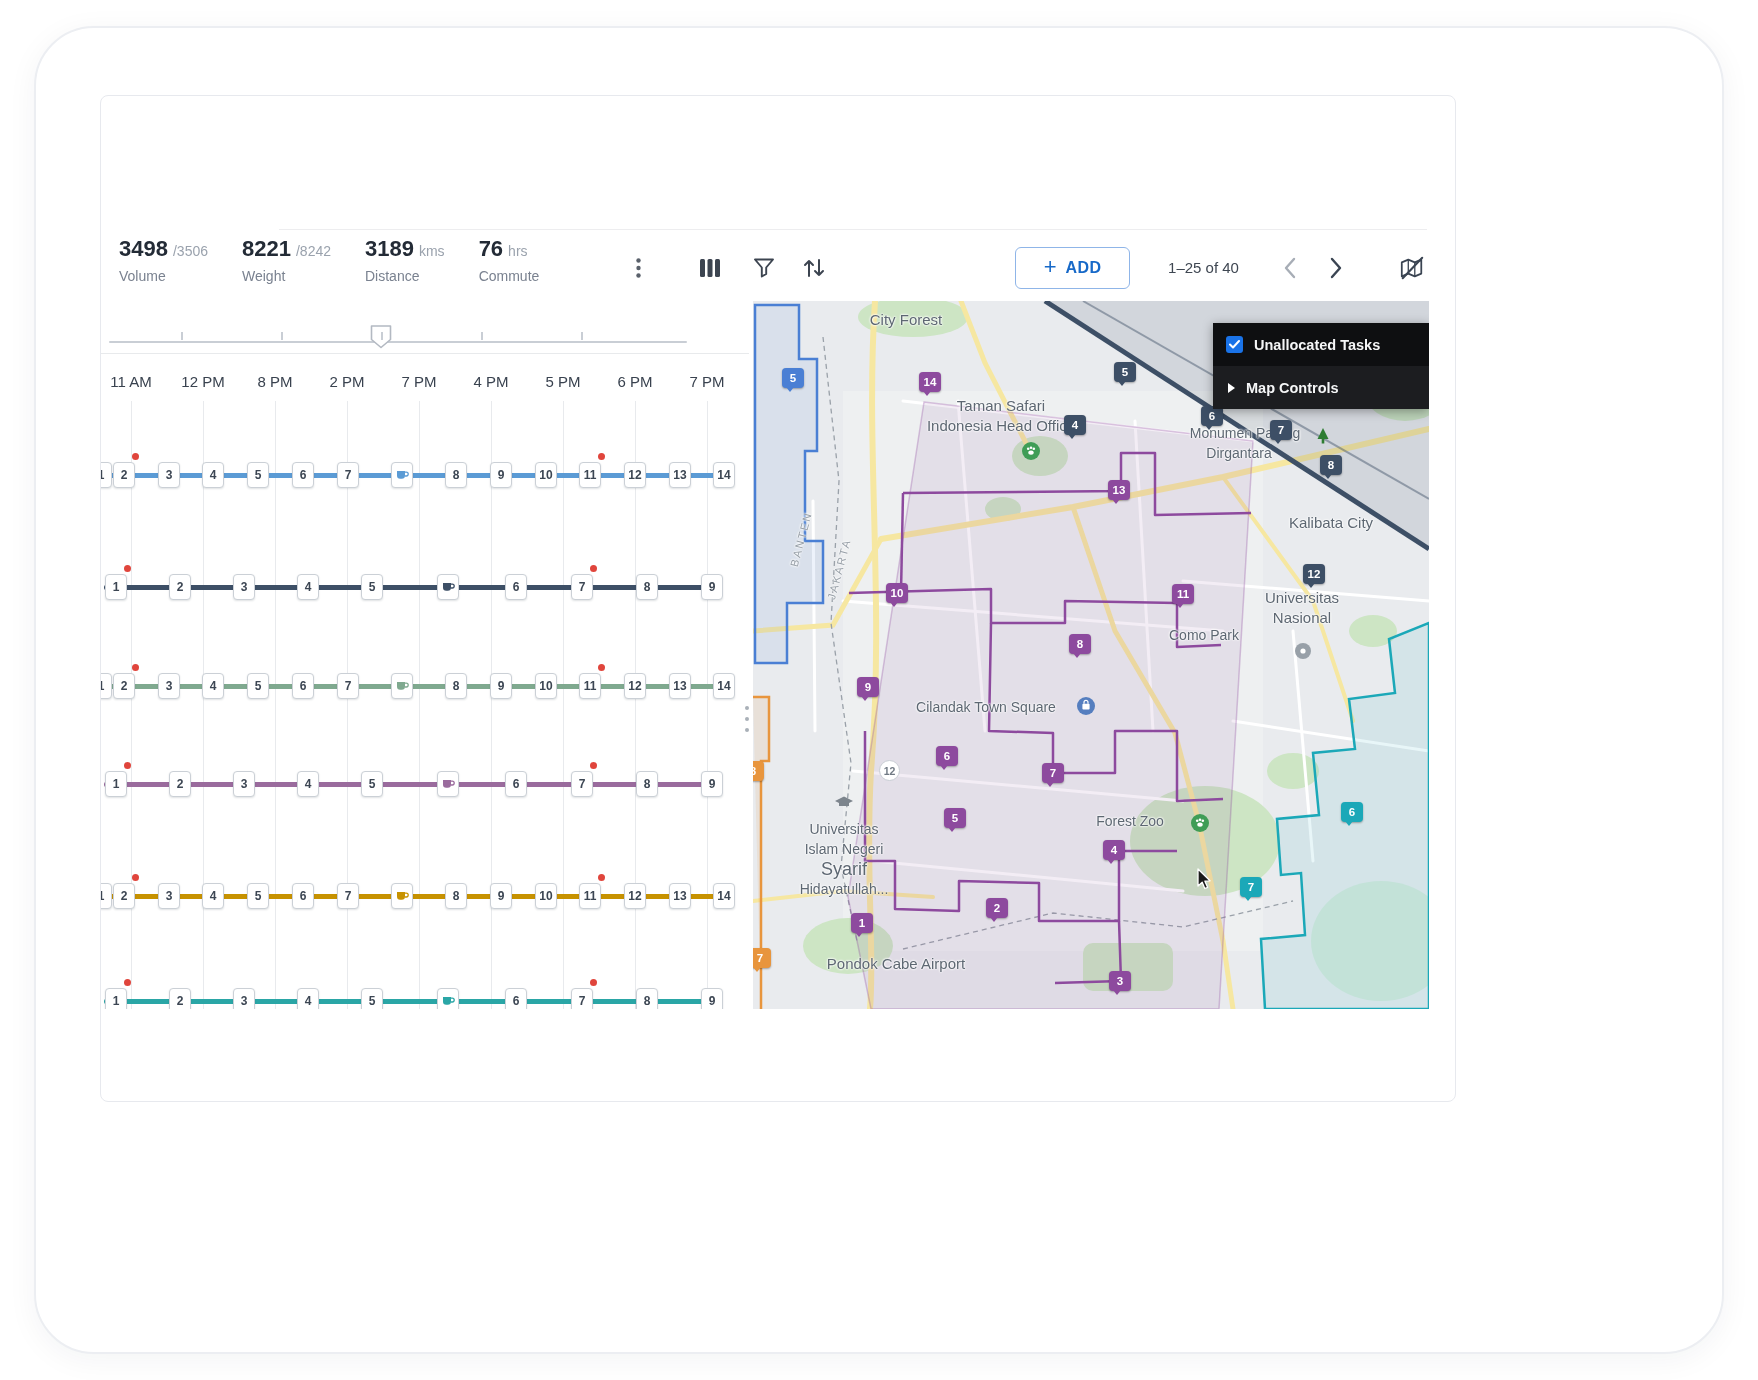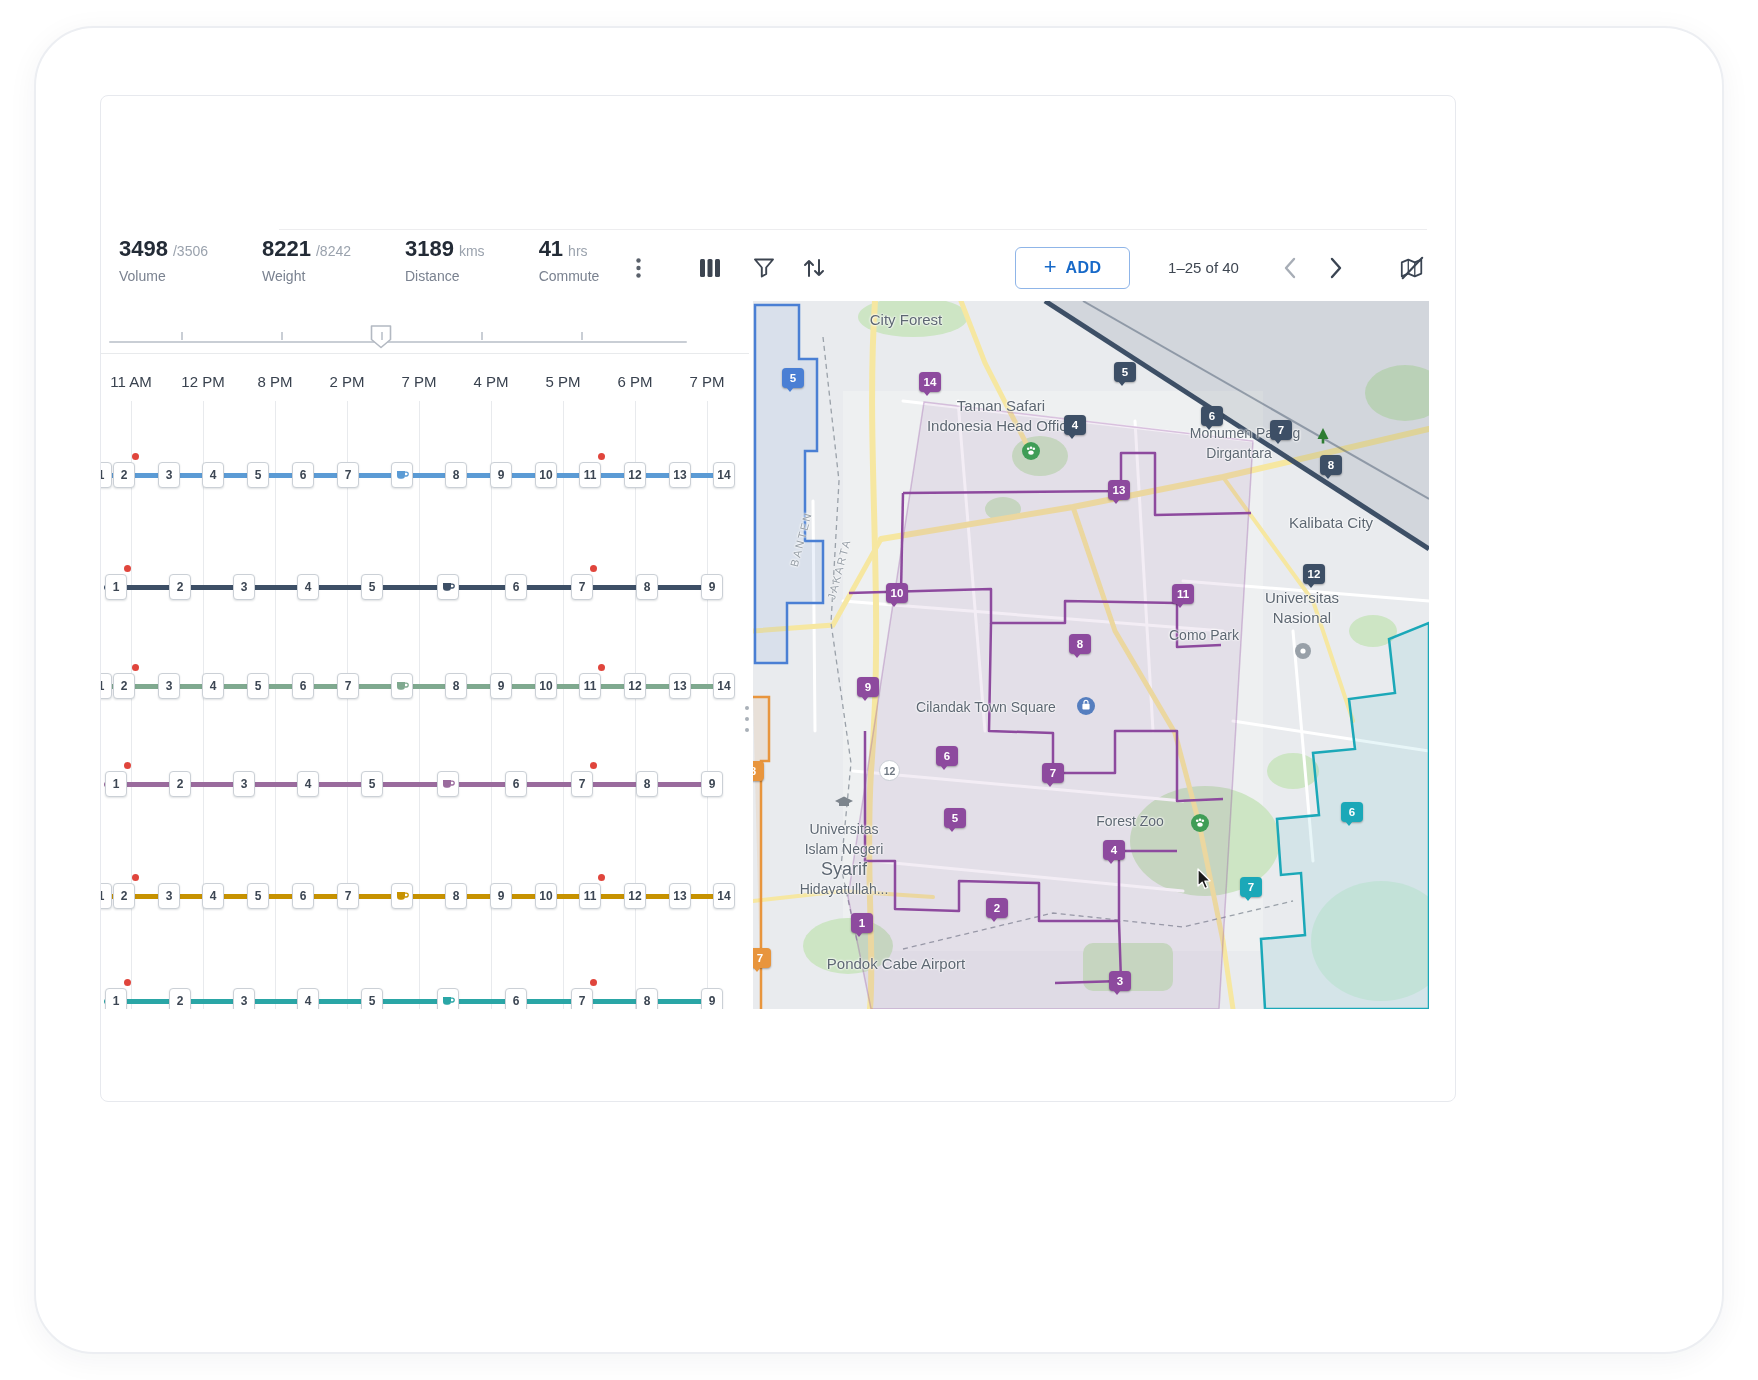--- a/index.html
+++ b/index.html
@@ -2,21 +2,21 @@
 <html><head>
 <meta charset="utf-8">
 <style>
   * { margin:0; padding:0; box-sizing:border-box; }
   html,body { width:1758px; height:1380px; background:#ffffff; font-family:"Liberation Sans", sans-serif; overflow:hidden; }
   .frame { position:absolute; left:34px; top:26px; width:1690px; height:1328px; border-radius:60px; border:2px solid #eceef2; background:#fff; box-shadow:0 6px 30px rgba(20,30,50,0.05); }
   .card { position:absolute; left:100px; top:95px; width:1356px; height:1007px; background:#fff; border:1px solid #e7e9ee; border-radius:8px; }
   .hairline { position:absolute; left:178px; top:133px; right:28px; height:1px; background:#ededef; }
 
   
-  .stats-bar { position:absolute; left:18px; top:140px; height:64px; display:flex; gap:54px; align-items:flex-start; }
+  .stats-bar { position:absolute; left:18px; top:140px; height:64px; display:flex; gap:34px; align-items:flex-start; }
   .stat { display:flex; flex-direction:column; gap:6px; }
   .stat-top { display:flex; align-items:baseline; gap:5px; white-space:nowrap; }
   .stat-value { font-size:22px; font-weight:700; color:#232b36; }
   .stat-suffix { font-size:14px; font-weight:500; color:#9aa2ad; }
   .stat-label { font-size:14px; color:#7a8290; }
 
   
   .tb-icon { position:absolute; top:152px; width:26px; height:40px; display:flex; align-items:center; justify-content:center; cursor:pointer; }
   .add-btn { position:absolute; left:914px; top:151px; width:115px; height:42px; border:1px solid #8fb5e8; border-radius:6px; background:#fff; display:flex; align-items:center; justify-content:center; gap:9px; color:#1769c8; font-family:"Liberation Sans",sans-serif; cursor:pointer; }
   .add-btn .plus { font-size:22px; font-weight:400; line-height:1; margin-top:-2px; }
@@ -80,21 +80,21 @@
       </div>
       <div class="stat">
         <div class="stat-top">
           <span class="stat-value">3189</span>
           <span class="stat-suffix">kms</span>
         </div>
         <div class="stat-label">Distance</div>
       </div>
       <div class="stat">
         <div class="stat-top">
-          <span class="stat-value">41</span>
+          <span class="stat-value">76</span>
           <span class="stat-suffix">hrs</span>
         </div>
         <div class="stat-label">Commute</div>
       </div>
     </div>
 
   <div class="tb-icon" style="left:524px">
     <svg width="5" height="20" viewBox="0 0 5 20">
       <circle cx="2.5" cy="2.5" r="2.2" fill="#5a616b"></circle>
         <circle cx="2.5" cy="10" r="2.2" fill="#5a616b"></circle>
@@ -445,18 +445,32 @@
         <div class="mk" style="--c: #1ba8b8; left: 588px; top: 501px;">6</div>
         <div class="mk" style="--c: #8d4a9e; left: 191px; top: 507px;">5</div>
         <div class="mk" style="--c: #8d4a9e; left: 350px; top: 539px;">4</div>
         <div class="mk" style="--c: #1ba8b8; left: 487px; top: 576px;">7</div>
         <div class="mk" style="--c: #8d4a9e; left: 233px; top: 597px;">2</div>
         <div class="mk" style="--c: #8d4a9e; left: 98px; top: 612px;">1</div>
         <div class="mk" style="--c: #e8953d; left: -4px; top: 647px;">7</div>
         <div class="mk" style="--c: #8d4a9e; left: 356px; top: 670px;">3</div>
       </div>
 
+    <div class="map-overlay">
+      <div class="ov-row r1">
+        <span class="cb">
+          <svg width="11" height="9" viewBox="0 0 11 9">
+              <path d="M1,4.5 L4,7.5 L10,1" fill="none" stroke="#fff" stroke-width="2" stroke-linecap="round" stroke-linejoin="round"></path>
+            </svg>
+        </span>
+        <span>Unallocated Tasks</span>
+      </div>
+      <div class="ov-row r2">
+        <span class="tri"></span>
+        <span>Map Controls</span>
+      </div>
+    </div>
 
     <svg class="cursor" width="22" height="24" viewBox="0 0 22 24">
       <path d="M5,2 L5,19 L9.2,15.2 L11.8,21.5 L14.6,20.3 L11.9,14.2 L17,13.8 Z" fill="#1b1b1b" stroke="#ffffff" stroke-width="1.3" stroke-linejoin="round"></path>
     </svg>
   </div>
 </div>
 
 </body></html>

